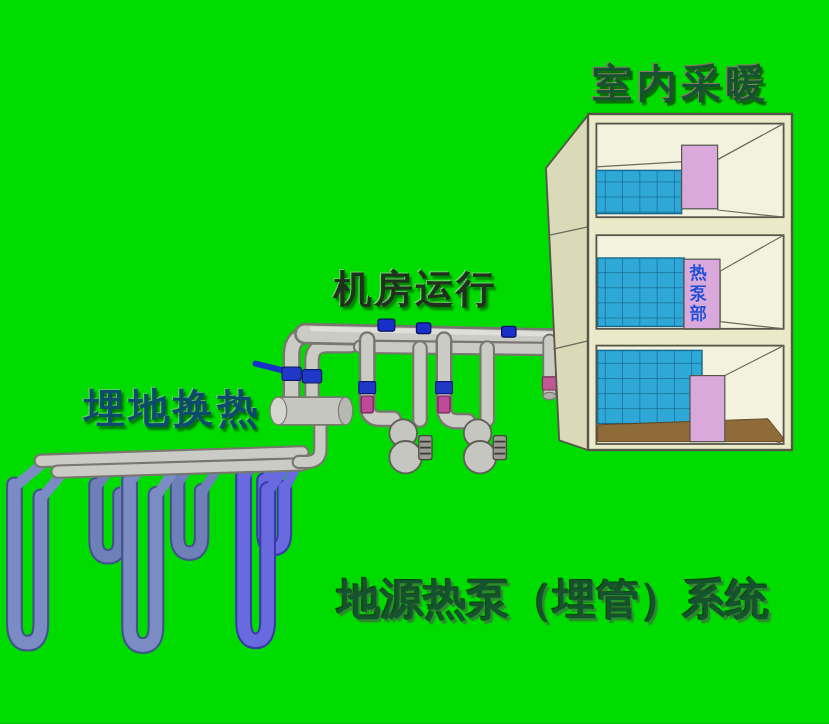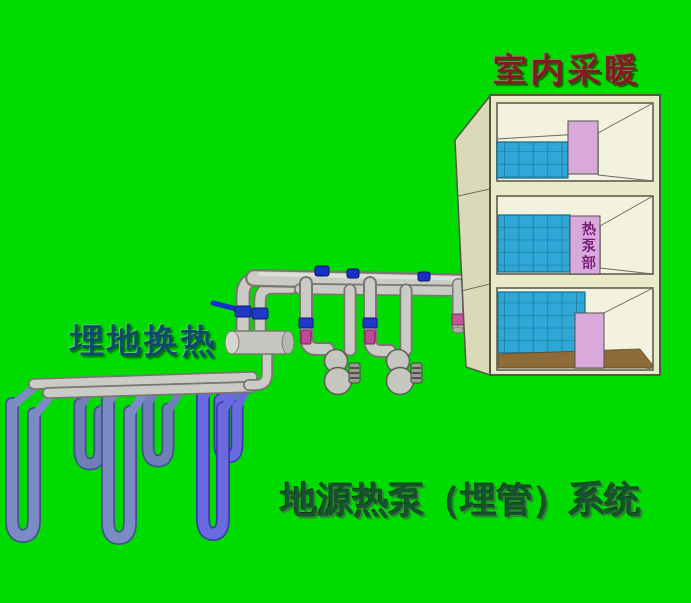--- a/index.html
+++ b/index.html
@@ -17,39 +17,39 @@
   .pH{fill:none;stroke:#E6E6E0;stroke-linecap:round;stroke-linejoin:round;opacity:.75}
   .lU{fill:none;stroke:#42528A;stroke-linecap:round;stroke-linejoin:round}
   .lO{fill:none;stroke:#7B8CC4;stroke-linecap:round;stroke-linejoin:round}
   .lO2{fill:none;stroke:#6F80B8;stroke-linecap:round;stroke-linejoin:round}
   .vU{fill:none;stroke:#3A3AA8;stroke-linecap:round;stroke-linejoin:round}
   .vO{fill:none;stroke:#6A6AE0;stroke-linecap:round;stroke-linejoin:round}
   .iline{fill:none;stroke:#6A6A5E;stroke-width:1}
 
   .lbl { position:absolute; font-weight:bold; white-space:nowrap; }
   .lbl-indoor {
-    left:494px; top:48px; font-size:33px; letter-spacing:4px; color:#7f1d1d;
+    left:494px; top:48px; font-size:33px; letter-spacing:4px; color:#14532d;
     text-shadow:-1px -1px 0 #8a766a, 2px 2px 1px rgba(20,5,0,.55);
   }
   .lbl-machine {
     left:278px; top:220px; font-size:32px; letter-spacing:2px; color:#20301E;
     text-shadow:-1px -1px 0 rgba(180,210,170,.6), 2px 2px 2px rgba(0,0,0,.45);
   }
   .lbl-ground {
     left:70px; top:318px; font-size:34px; letter-spacing:3px; color:#0c4a6e;
     text-shadow:-1px -1px 0 rgba(170,200,160,.55), 2px 2px 2px rgba(0,0,0,.5);
   }
   .lbl-system {
     left:281px; top:476px; font-size:36px; letter-spacing:0px; color:#14532d;
     text-shadow:2px 2px 1px rgba(70,90,70,.65), -1px -1px 0 rgba(0,0,0,.7);
   }
   .lbl-vert {
     position:absolute; left:575px; top:220px; width:21px;
-    font-size:14px; line-height:17px; font-weight:bold; color:#701a75;
-    word-break:break-all; text-align:right; white-space:normal; letter-spacing:0;
+    font-size:14px; line-height:17px; font-weight:bold; color:#1d4ed8;
+    word-break:break-all; text-align:left; white-space:normal; letter-spacing:0;
   }
 </style>
 </head>
 <body>
 
 <div class="canvas">
 
   <svg class="scene" width="691" height="603" viewBox="0 0 691 603">
     <defs>
       <pattern id="tiles" width="14.4" height="12.6" patternUnits="userSpaceOnUse">
@@ -209,19 +209,20 @@
         <path class="iline" d="M 653,288 L 598,316 M 497,294 L 598,316 M 598,316 L 598,352 M 653,370 L 598,352"></path>
         <rect x="498" y="292" width="87" height="61" fill="url(#tiles)" stroke="#166B90" stroke-width="1.2"></rect>
         <polygon points="498,354 640,349 652,364 652,368 498,368" fill="#8E6B38" stroke="#5E441E" stroke-width="0.8"></polygon>
         <rect x="575" y="313" width="29" height="55" fill="#D9A9DC" stroke="#55554A"></rect>
       </g>
     </g>
   </svg>
 
   <div class="lbl lbl-indoor">室内采暖</div>
 
+  <div class="lbl lbl-machine">机房运行</div>
 
   <div class="lbl lbl-ground">埋地换热</div>
 
   <div class="lbl lbl-system">地源热泵（埋管）系统</div>
 
   <div class="lbl-vert">热泵部</div>
 </div>
 
 </body></html>

